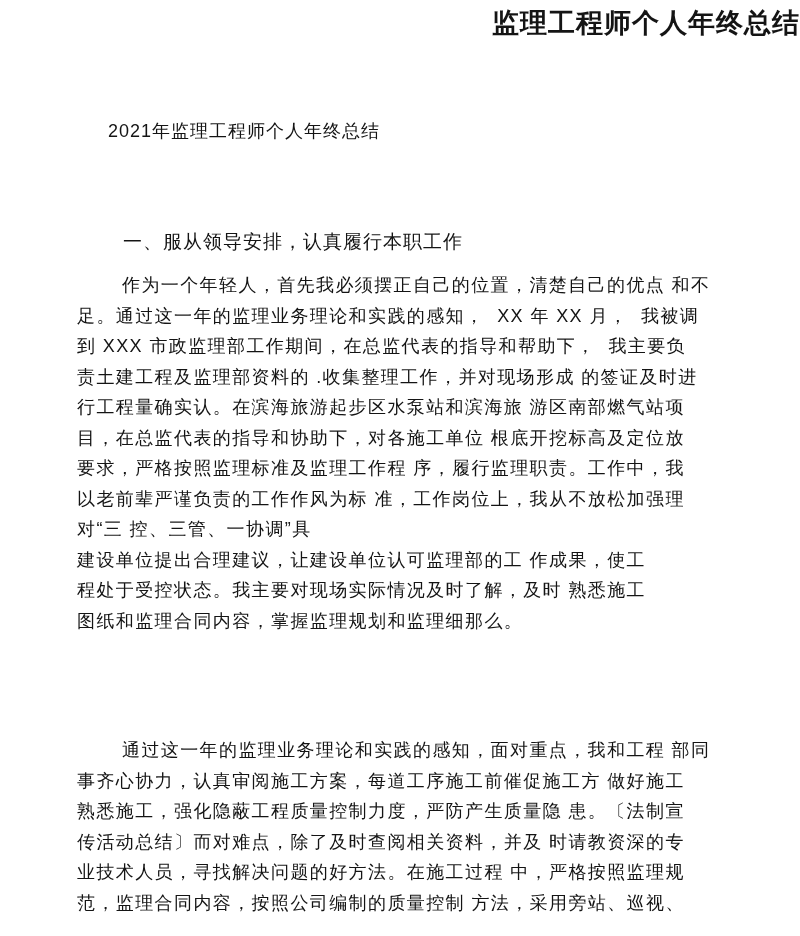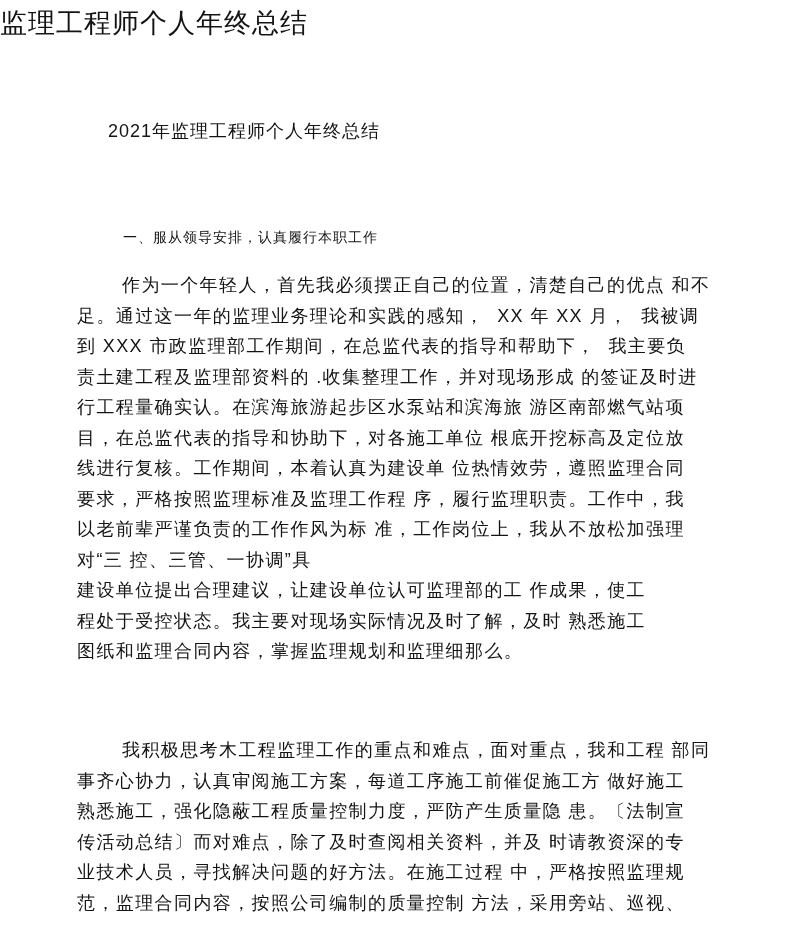--- a/index.html
+++ b/index.html
@@ -11,37 +11,37 @@
   .page {
     position: relative;
     width: 800px; height: 936px;
     background: var(--page-bg, #ffffff);
     color: var(--text-color, #141414);
     overflow: hidden;
   }
   .doc-title {
     position: absolute;
     top: 5px; left: 0; right: 0;
-    text-align: left;
+    text-align: right;
     font-size: 27px;
-    font-weight: 400;
+    font-weight: 700;
     letter-spacing: 1px;
     white-space: pre-wrap;
   }
   .doc-subtitle {
     position: absolute;
     top: 119px; left: 108px;
     font-size: 18px;
     letter-spacing: 1px;
     white-space: pre-wrap;
   }
   .section-heading {
     position: absolute;
     top: 229px; left: 123px;
-    font-size: 14px;
+    font-size: 19px;
     font-weight: 500;
     letter-spacing: 1px;
     white-space: pre-wrap;
   }
   .para {
     position: absolute;
     left: 77px;
     width: 660px;
     font-size: 18px;
     letter-spacing: 1.4px;
@@ -66,31 +66,30 @@
 
   <div class="section-heading">一、服从领导安排，认真履行本职工作</div>
 
   <div class="para para-1">
     <div class="text-line indent">作为一个年轻人，首先我必须摆正自己的位置，清楚自己的优点 和不</div>
     <div class="text-line">足。通过这一年的监理业务理论和实践的感知，  XX 年 XX 月，  我被调</div>
     <div class="text-line">到 XXX 市政监理部工作期间，在总监代表的指导和帮助下，  我主要负</div>
     <div class="text-line">责土建工程及监理部资料的 .收集整理工作，并对现场形成 的签证及时进</div>
     <div class="text-line">行工程量确实认。在滨海旅游起步区水泵站和滨海旅 游区南部燃气站项</div>
     <div class="text-line">目，在总监代表的指导和协助下，对各施工单位 根底开挖标高及定位放</div>
-    <div class="text-line">线进行复核。工作期间，本着认真为建设单 位热情效劳，遵照监理合同</div>
     <div class="text-line">要求，严格按照监理标准及监理工作程 序，履行监理职责。工作中，我</div>
     <div class="text-line">以老前辈严谨负责的工作作风为标 准，工作岗位上，我从不放松加强理</div>
     <div class="text-line">对“三 控、三管、一协调”具</div>
     <div class="text-line">建设单位提出合理建议，让建设单位认可监理部的工 作成果，使工</div>
     <div class="text-line">程处于受控状态。我主要对现场实际情况及时了解，及时 熟悉施工</div>
     <div class="text-line">图纸和监理合同内容，掌握监理规划和监理细那么。</div>
   </div>
 
   <div class="para para-2">
-    <div class="text-line indent">我积极思考木工程监理工作的重点和难点，面对重点，我和工程 部同</div>
+    <div class="text-line indent">通过这一年的监理业务理论和实践的感知，面对重点，我和工程 部同</div>
     <div class="text-line">事齐心协力，认真审阅施工方案，每道工序施工前催促施工方 做好施工</div>
     <div class="text-line">熟悉施工，强化隐蔽工程质量控制力度，严防产生质量隐 患。〔法制宣</div>
     <div class="text-line">传活动总结〕而对难点，除了及时查阅相关资料，并及 时请教资深的专</div>
     <div class="text-line">业技术人员，寻找解决问题的好方法。在施工过程 中，严格按照监理规</div>
     <div class="text-line">范，监理合同内容，按照公司编制的质量控制 方法，采用旁站、巡视、</div>
   </div>
 
 </div>
 
 </body></html>

